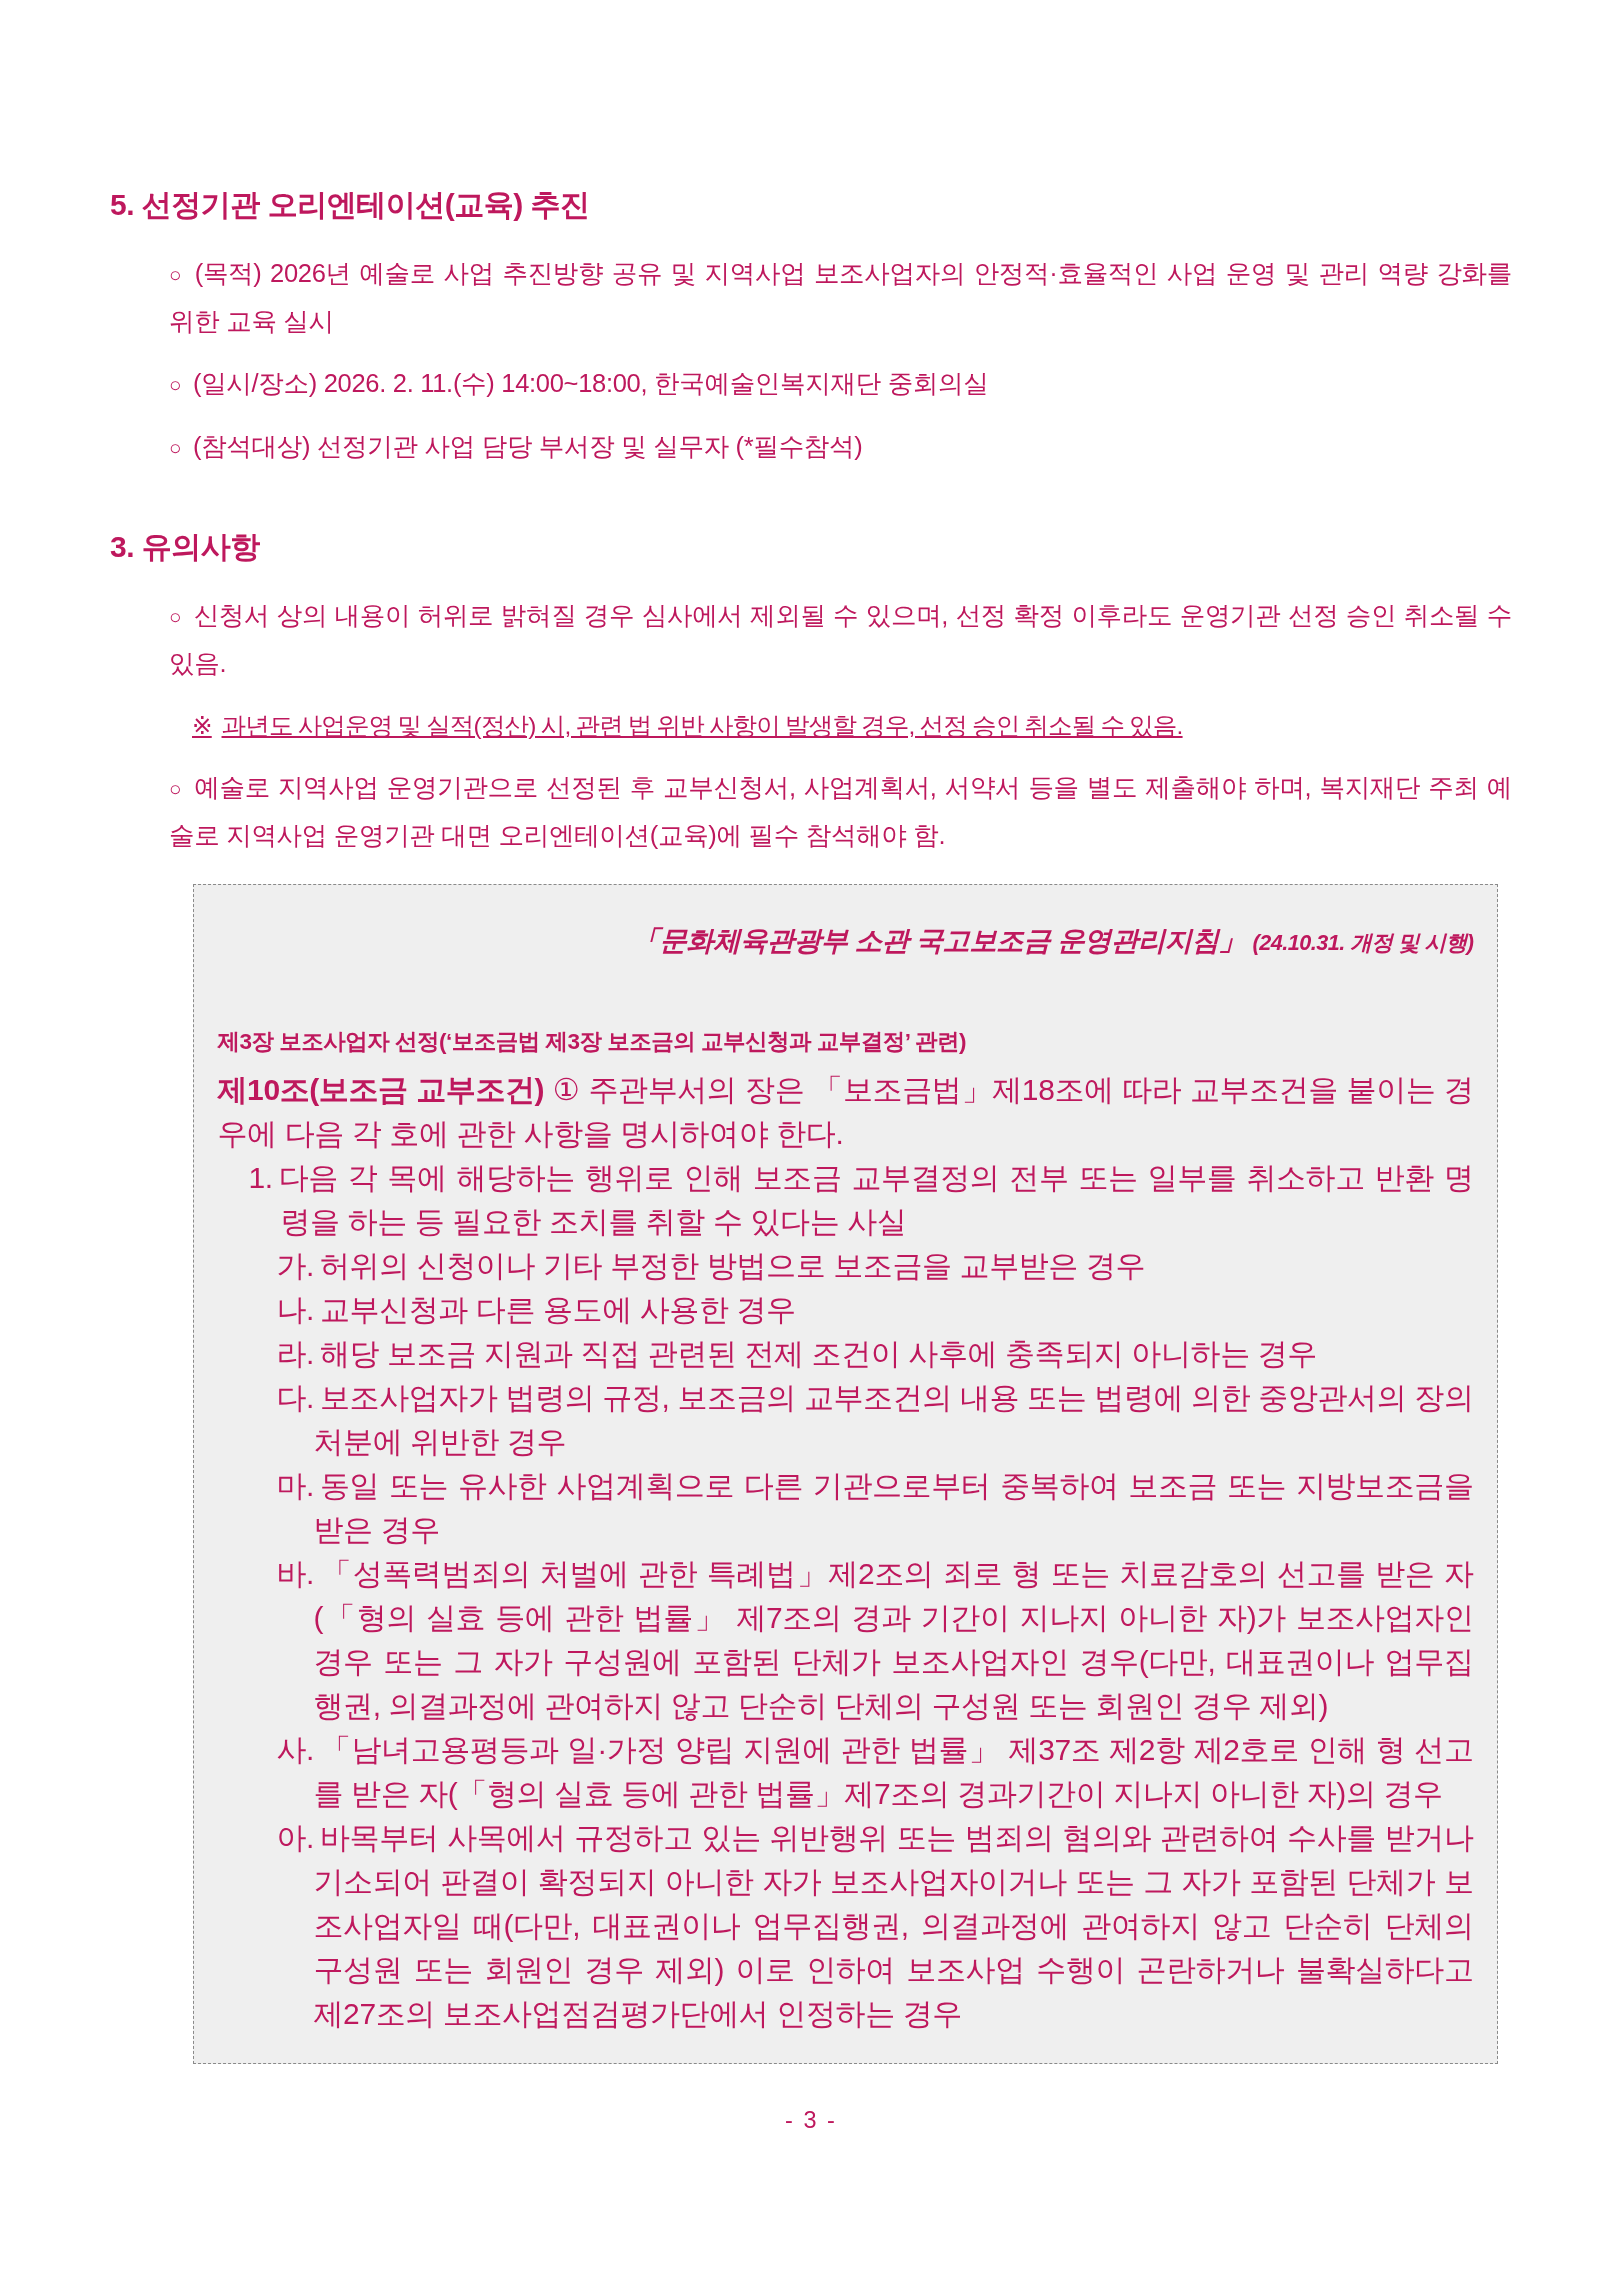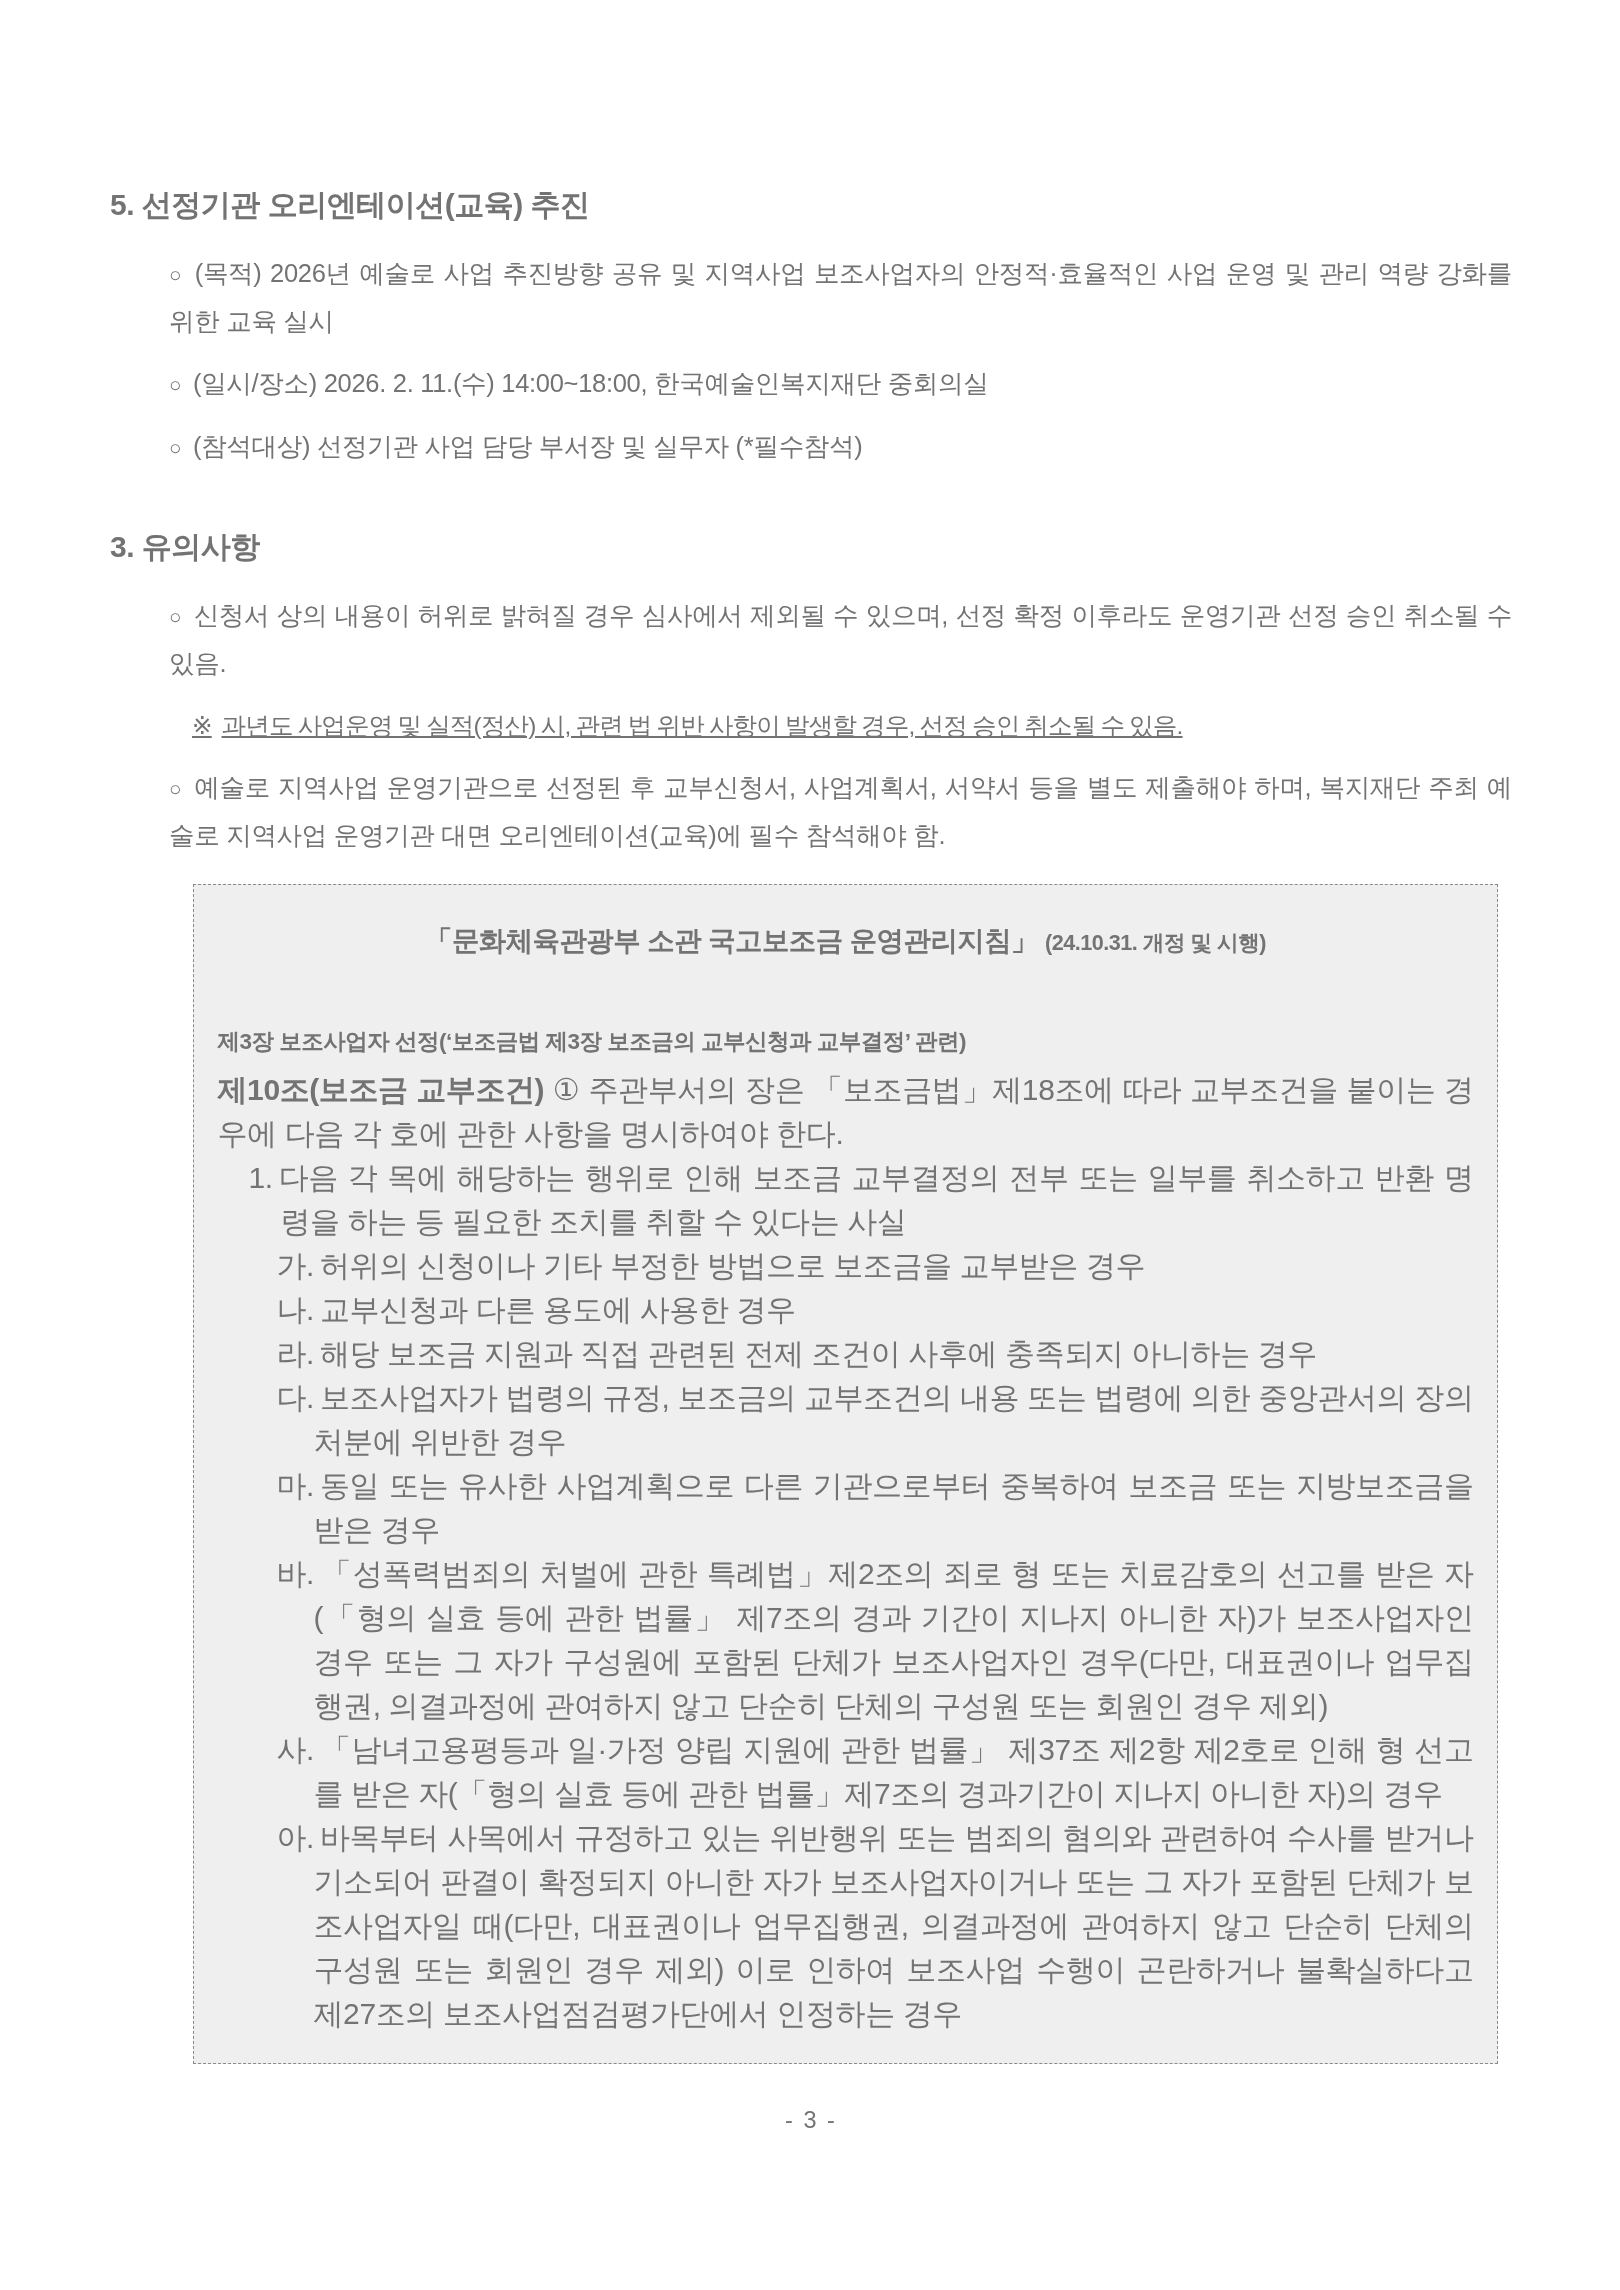--- a/index.html
+++ b/index.html
@@ -4,21 +4,21 @@
 <style>
   html, body { margin: 0; padding: 0; background: #ffffff; }
   .page {
     position: relative;
     width: 1620px;
     height: 2291px;
     box-sizing: border-box;
     background: #ffffff;
     padding: 186px 108px 0 110px;
     font-family: "Liberation Sans", "DejaVu Sans", sans-serif;
-    color: #737373;
+    color: #be185d;
     overflow: hidden;
   }
   .heading {
     font-size: 30px;
     font-weight: bold;
     letter-spacing: -0.5px;
     margin: 0 0 27.4px 0;
     line-height: 37px;
   }
   .heading.second { margin-top: 57px; }
@@ -47,26 +47,27 @@
   .note .marker { margin-right: 9.8px; }
   .guideline-box {
     box-sizing: border-box;
     width: 1305px;
     margin: 25.5px 0 0 83px;
     background: #efefef;
     border: 1px dashed #8a8a8a;
     padding: 31px 23.5px 27.4px 23.5px;
   }
   .box-title {
-    text-align: center;
+    text-align: right;
     font-size: 27.4px;
     font-weight: bold;
     letter-spacing: -0.5px;
     margin: 3.9px 0 57px 0;
     line-height: 41px;
+    font-style: italic;
   }
   .box-title .suffix { font-size: 21.6px; }
   .box-subtitle {
     font-size: 22.5px;
     font-weight: bold;
     letter-spacing: -0.5px;
     margin: 0 0 3.9px 0;
     line-height: 44px;
   }
   .box-article, .clause, .law-item {

